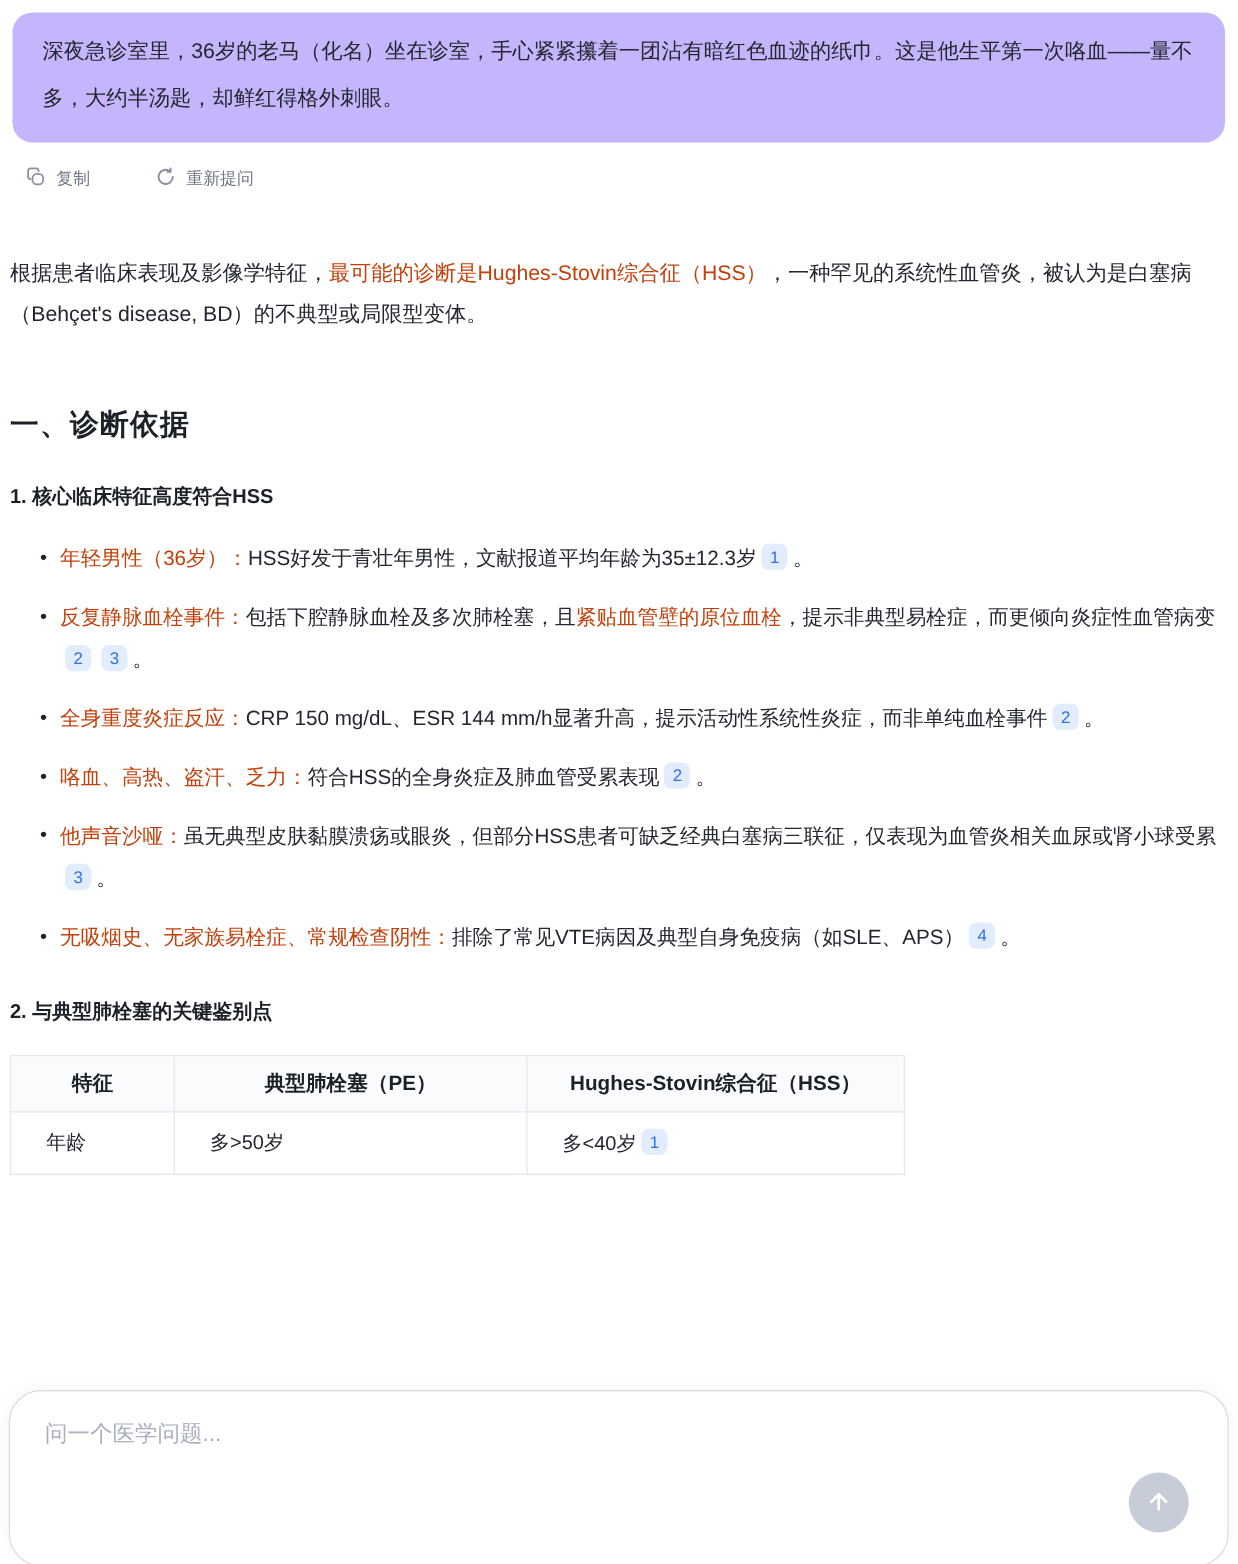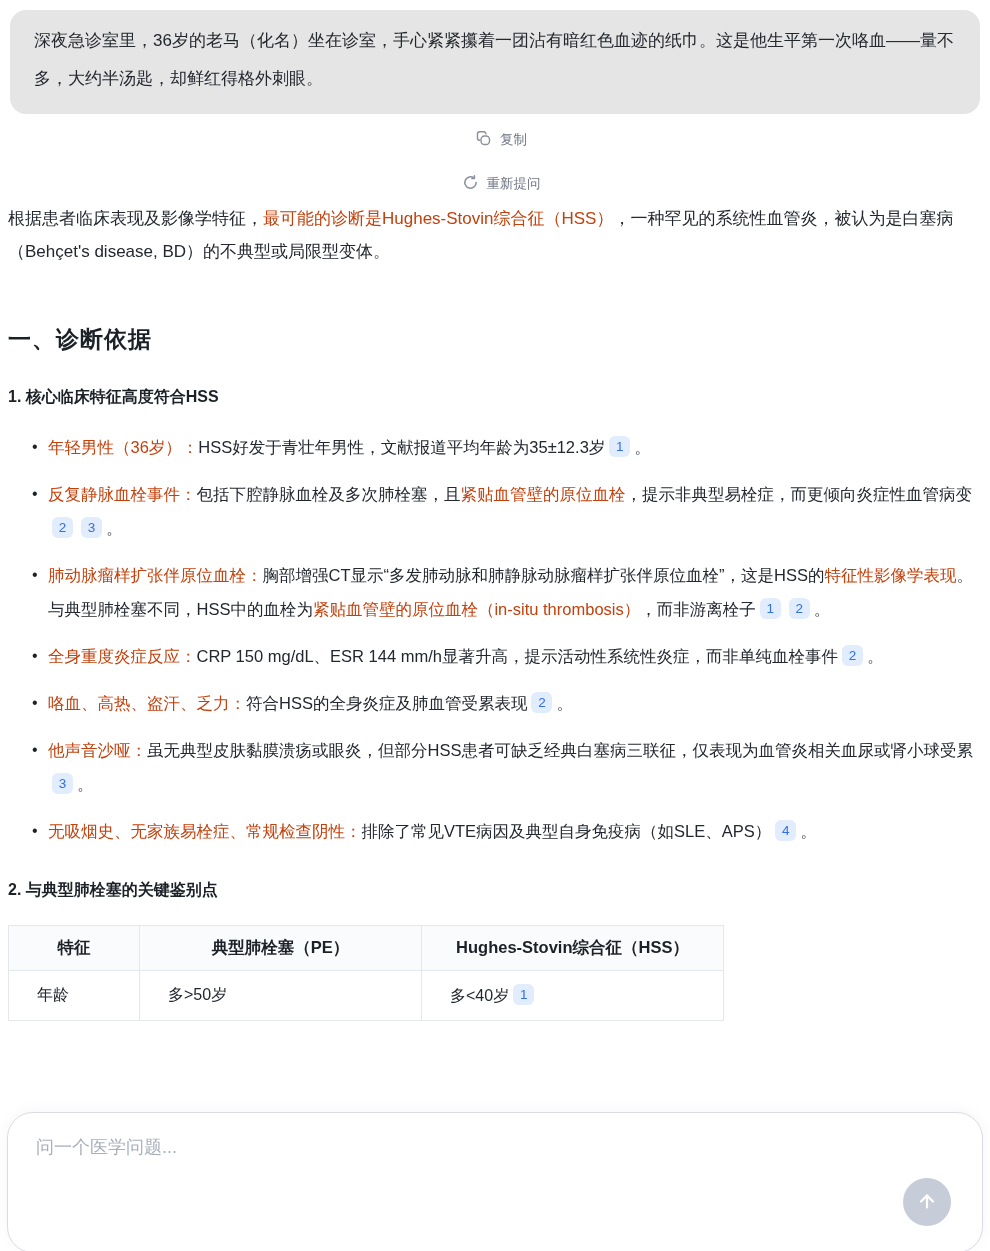--- a/index.html
+++ b/index.html
@@ -7,35 +7,35 @@
   body {
     width: 990px; height: 1251px; position: relative; overflow: hidden;
     font-family: "Liberation Sans", "DejaVu Sans", sans-serif;
     color: #23272f;
   }
   .page { position: relative; width: 990px; height: 1251px; padding: 0 8px; }
 
   
   .user-bubble {
     margin: 10px 2px 0 2px;
-    background: #e5e5e5;
+    background: #c4b5fd;
     border-radius: 16px;
     padding: 12px 26px 16px 24px;
     font-size: 17px; line-height: 38px; color: #24272e;
   }
   .user-bubble p + p { margin-top: 26px; }
   .chev {
     display: inline-block; margin-left: 14px; color: #3c4048;
     vertical-align: -3px; cursor: pointer;
   }
 
   
   .actions {
-    display: flex; align-items: center; gap: 24px;
-    margin: 16px 0 0 12px; height: 26px; flex-direction: column;
+    display: flex; gap: 52px;
+    margin: 16px 0 0 12px; height: 26px;
   }
   .action-btn {
     display: inline-flex; align-items: center; gap: 8px;
     background: none; border: none; cursor: pointer;
     color: #6f7685; font-size: 13.5px;
     font-family: "Liberation Sans", "DejaVu Sans", sans-serif;
   }
   .action-btn svg { color: #8a90a0; }
 
   
@@ -133,21 +133,20 @@
   <div class="response">
     <p class="intro"><span>根据患者临床表现及影像学特征，</span><strong>最可能的诊断是Hughes-Stovin综合征（HSS）</strong><span>，一种罕见的系统性血管炎，被认为是白塞病（Behçet's disease, BD）的不典型或局限型变体。</span></p>
 
     <h2>一、诊断依据</h2>
 
     <h3>1. 核心临床特征高度符合HSS</h3>
 
     <ul class="bullet-list">
         <li><strong>年轻男性（36岁）：</strong><span>HSS好发于青壮年男性，文献报道平均年龄为35±12.3岁</span><span class="cite">1</span><span>。</span></li>
         <li><strong>反复静脉血栓事件：</strong><span>包括下腔静脉血栓及多次肺栓塞，且</span><strong>紧贴血管壁的原位血栓</strong><span>，提示非典型易栓症，而更倾向炎症性血管病变</span><span class="cite">2</span><span class="cite">3</span><span>。</span></li>
-        <li><strong>肺动脉瘤样扩张伴原位血栓：</strong><span>胸部增强CT显示“多发肺动脉和肺静脉动脉瘤样扩张伴原位血栓”，这是HSS的</span><strong>特征性影像学表现</strong><span>。与典型肺栓塞不同，HSS中的血栓为</span><strong>紧贴血管壁的原位血栓（in-situ thrombosis）</strong><span>，而非游离栓子</span><span class="cite">1</span><span class="cite">2</span><span>。</span></li>
         <li><strong>全身重度炎症反应：</strong><span>CRP 150 mg/dL、ESR 144 mm/h显著升高，提示活动性系统性炎症，而非单纯血栓事件</span><span class="cite">2</span><span>。</span></li>
         <li><strong>咯血、高热、盗汗、乏力：</strong><span>符合HSS的全身炎症及肺血管受累表现</span><span class="cite">2</span><span>。</span></li>
         <li><strong>他声音沙哑：</strong><span>虽无典型皮肤黏膜溃疡或眼炎，但部分HSS患者可缺乏经典白塞病三联征，仅表现为血管炎相关血尿或肾小球受累</span><span class="cite">3</span><span>。</span></li>
         <li><strong>无吸烟史、无家族易栓症、常规检查阴性：</strong><span>排除了常见VTE病因及典型自身免疫病（如SLE、APS）</span><span class="cite">4</span><span>。</span></li>
       </ul>
 
     <h3>2. 与典型肺栓塞的关键鉴别点</h3>
 
     <table class="diff-table">
       <colgroup>

